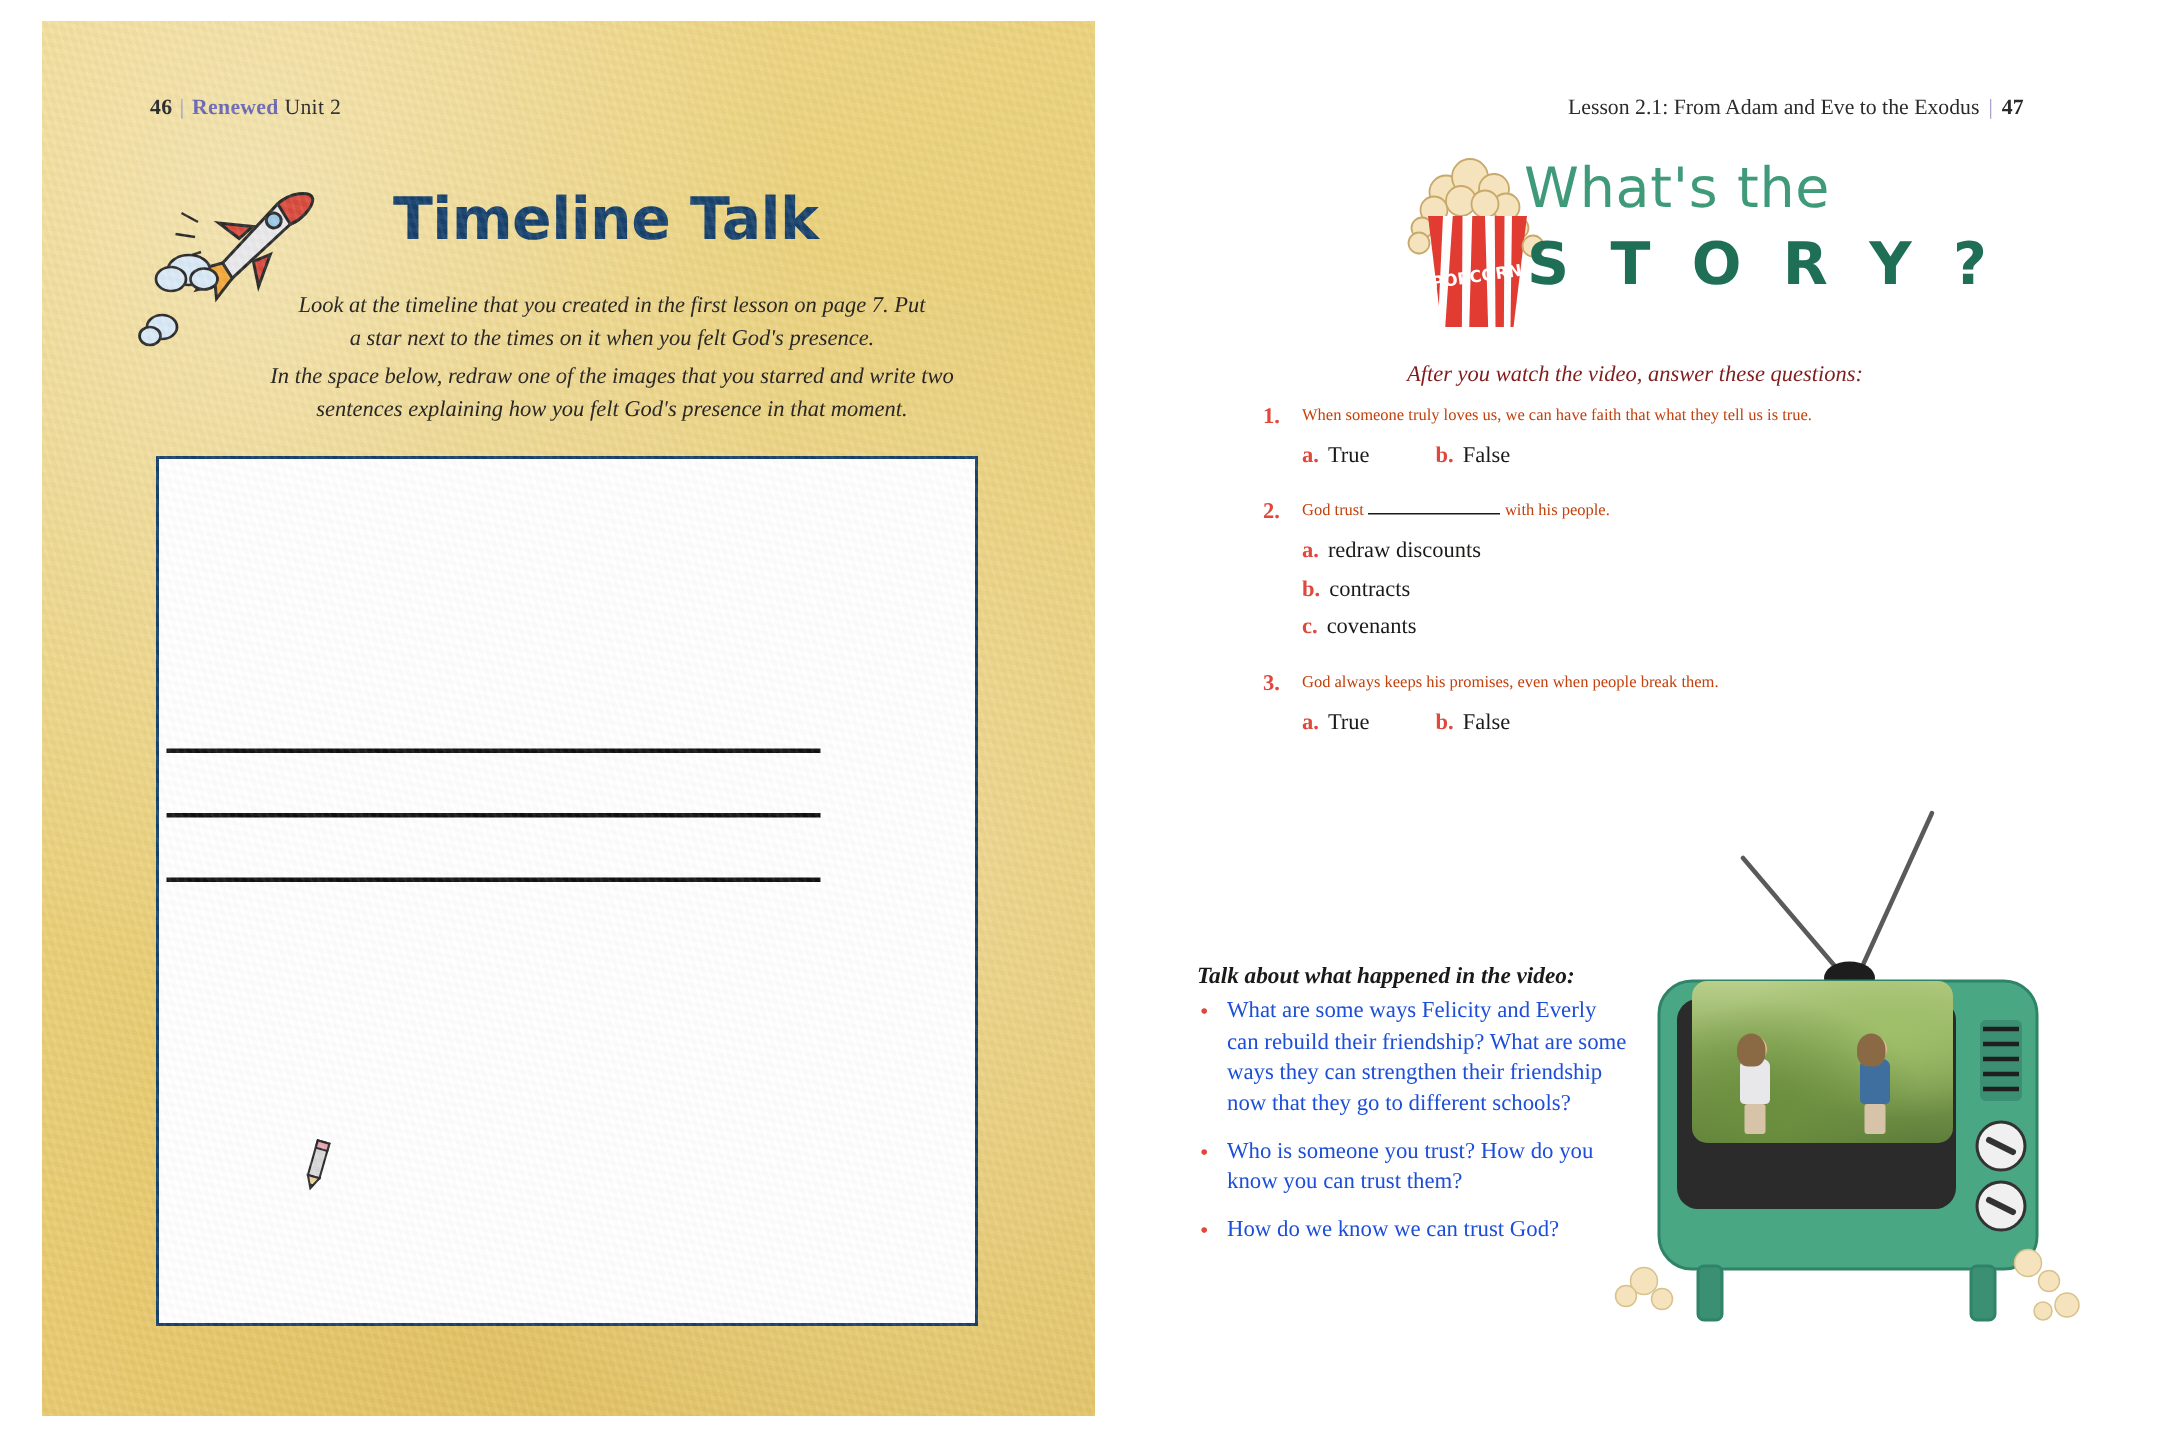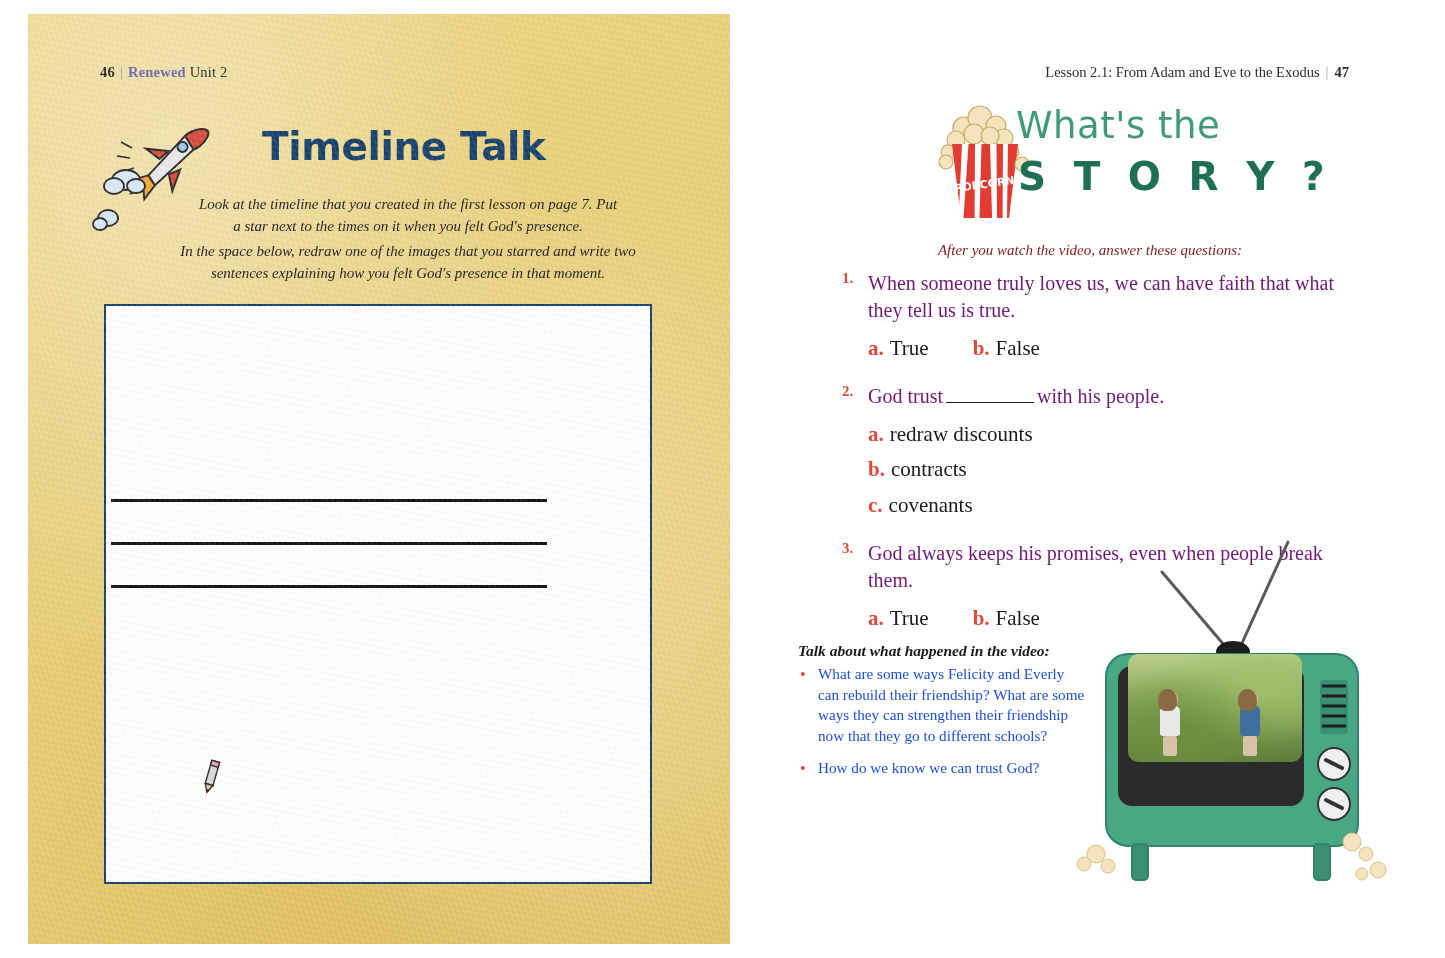--- a/index.html
+++ b/index.html
@@ -125,30 +125,30 @@
 
   .qlist { position: absolute; left: 112px; top: 256px; width: 520px; }
   .q { position: relative; margin-bottom: 16px; }
   .q-num {
     position: absolute; left: 0; top: 0;
     width: 22px; text-align: left;
     color: #e0483c; font-weight: bold; font-size: 15px;
   }
   .q-text {
     margin-left: 26px;
-    font-size: 20px; line-height: 1.35; color: #701a75;
+    font-size: 11px; line-height: 1.35; color: #c2410c;
   }
   .q-text .blank {
     display: inline-block; width: 88px;
     border-bottom: 1px solid #1c1a18;
     margin: 0 3px;
   }
   .answers { margin-left: 26px; margin-top: 7px; }
   .ans-inline { display: flex; gap: 44px; }
-  .ans { font-size: 21px; color: #1c1a18; line-height: 1.7; }
+  .ans { font-size: 15px; color: #1c1a18; line-height: 1.7; }
   .ans .letter { color: #e0483c; font-weight: bold; margin-right: 6px; }
   .ans-stack .ans { display: block; }
 
   .talk-head {
     position: absolute; left: 68px; top: 628px;
     font-style: italic; font-weight: bold; font-size: 15.5px; color: #1c1a18;
   }
   .bullets { position: absolute; left: 68px; top: 650px; width: 288px; }
   .bullet { position: relative; padding-left: 20px; margin-bottom: 11px; }
   .bullet::before {
@@ -308,20 +308,21 @@
           <div class="ans"><span class="letter">a.</span><span>True</span></div>
           <div class="ans"><span class="letter">b.</span><span>False</span></div>
         </div>
       </div>
 
     </div>
 
     <div class="talk-head">Talk about what happened in the video:</div>
     <div class="bullets">
       <div class="bullet"><span>What are some ways Felicity and Everly can rebuild their friendship? What are some ways they can strengthen their friendship now that they go to different schools?</span></div>
+      <div class="bullet"><span>Who is someone you trust? How do you know you can trust them?</span></div>
       <div class="bullet"><span>How do we know we can trust God?</span></div>
     </div>
 
     <div class="tv-wrap">
       <svg width="330" height="360" viewBox="0 0 330 360" style="position:absolute;left:0;top:0;">
         <g stroke="#5a5a5a" stroke-width="3" fill="none" stroke-linecap="round">
           <line x1="160" y1="128" x2="92" y2="48"></line>
           <line x1="168" y1="128" x2="218" y2="18"></line>
         </g>
         <ellipse cx="163" cy="128" rx="17" ry="11" fill="#1d1d1d"></ellipse>

